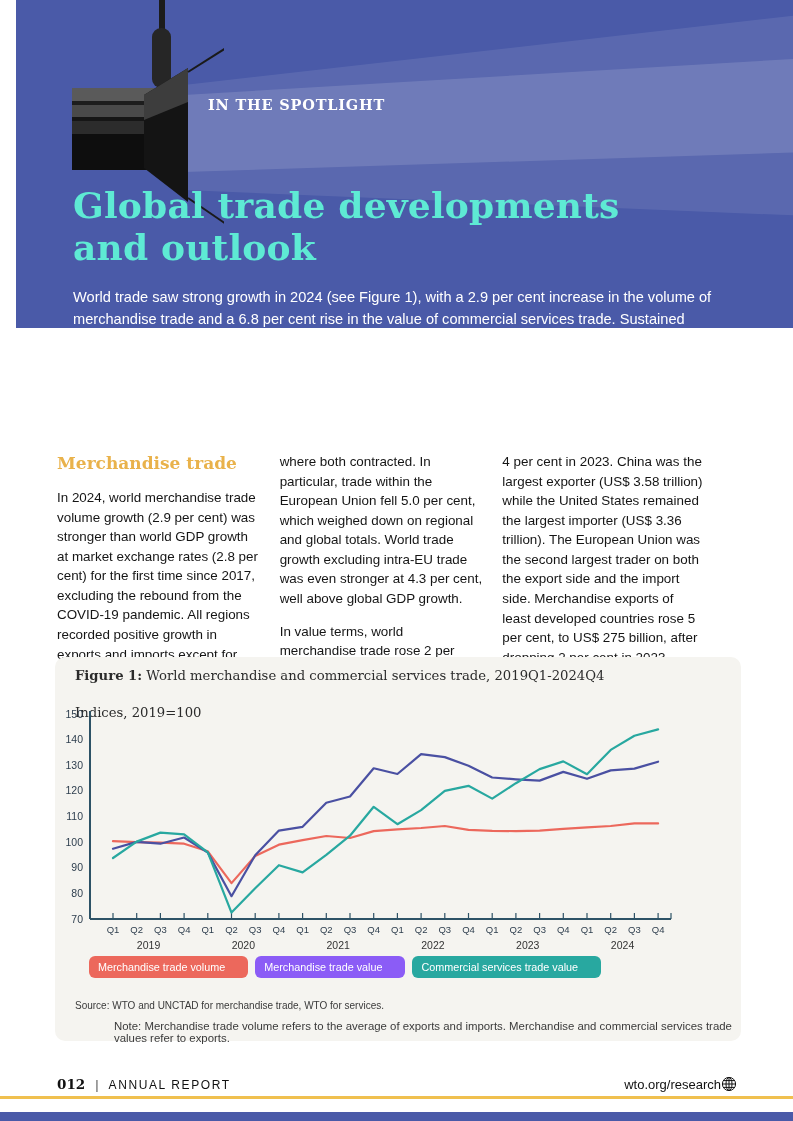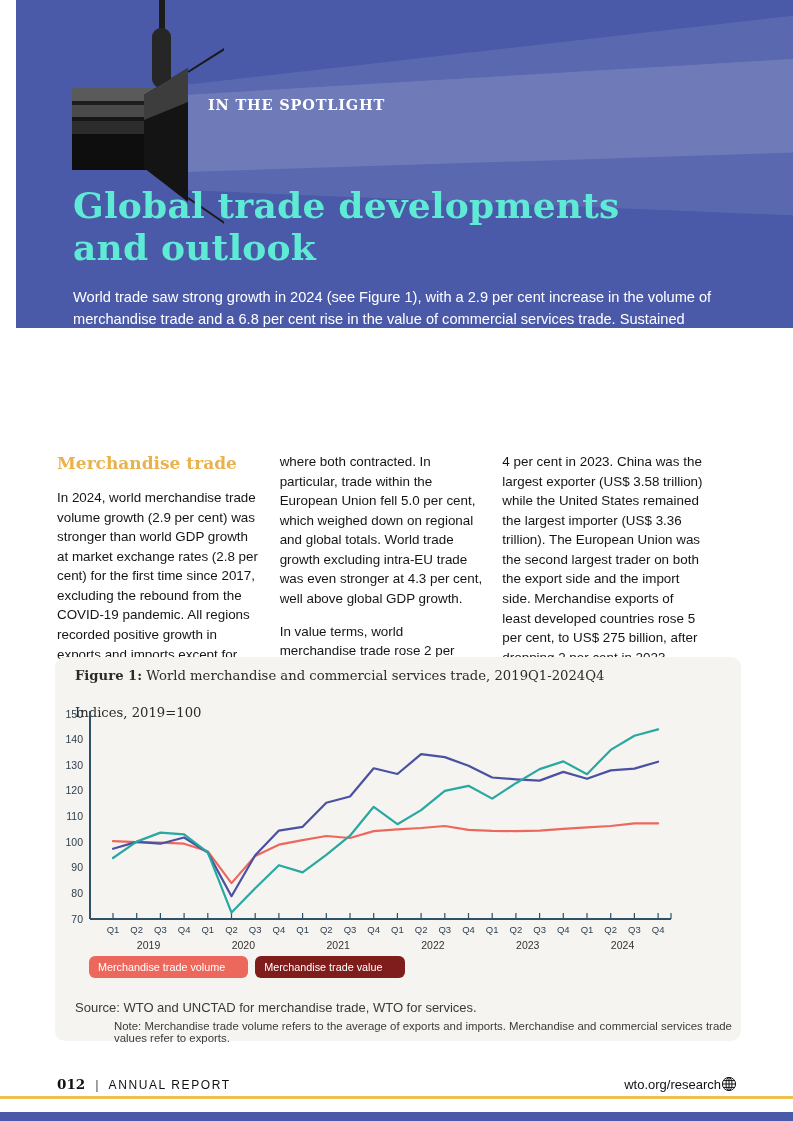--- a/index.html
+++ b/index.html
@@ -33,21 +33,21 @@
   .fig-head .fig-label { font-weight:bold; }
   .fig-sub { position:absolute; left:20px; top:48px; font-family:"DejaVu Serif", serif;
           font-size:13.2px; color:#2b2b2b; }
   .chart-svg { position:absolute; left:6px; top:46px; }
   .ylab, .qlab { font-family:"Liberation Sans", sans-serif; fill:#2e3e4e; }
   .ylab { font-size:10.5px; }
   .qlab { font-size:9.5px; }
   .yrlab { font-family:"Liberation Sans", sans-serif; font-size:10.5px; fill:#333; }
   .legend { position:absolute; left:34px; top:299px; display:flex; gap:7px; }
   .chip { display:inline-block; color:#ffffff; font-size:10.8px; padding:5px 23px 5px 9px; border-radius:6px; }
-  .src  { position:absolute; left:20px; top:343px; font-size:13px; color:#3a3a3a; }
+  .src  { position:absolute; left:20px; top:343px; font-size:10px; color:#3a3a3a; }
   .note { position:absolute; left:20px; top:363px; font-size:11.4px; color:#3a3a3a;margin-left:39px; }
 
   
   .footer-left { position:absolute; left:57px; top:1076px; display:flex; align-items:flex-end; gap:10px; }
   .page-num { font-size:13.5px; font-weight:bold; color:#111; font-family:"DejaVu Serif", serif; }
   .sep { color:#555; font-size:13px; }
   .report-label { font-size:12px; letter-spacing:1.6px; color:#111; }
   .footer-right { position:absolute; right:56px; top:1076px; display:flex; align-items:center; gap:0; }
   .website { font-size:13px; color:#111; text-decoration:none; }
   .rule { position:absolute; left:0; top:1096px; width:793px; height:2.5px; background:#f0c04f; }
@@ -172,21 +172,22 @@
         <text x="277.15" y="246" text-anchor="middle" class="yrlab">2021</text>
         <text x="371.95" y="246" text-anchor="middle" class="yrlab">2022</text>
         <text x="466.75" y="246" text-anchor="middle" class="yrlab">2023</text>
         <text x="561.55" y="246" text-anchor="middle" class="yrlab">2024</text>
         <polyline points="52.0,138.1 75.7,139.1 99.4,139.6 123.1,140.7 146.8,148.3 170.5,180.1 194.2,153.0 217.9,141.7 241.6,137.1 265.3,133.0 289.0,135.0 312.7,128.1 336.4,126.3 360.1,125.0 383.8,123.0 407.5,126.8 431.2,127.8 454.9,128.1 478.6,127.6 502.3,125.8 526.0,124.3 549.7,123.0 573.4,120.4 597.1,120.4" fill="none" stroke="#ec685c" stroke-width="2.2" stroke-linejoin="round" stroke-linecap="round"></polyline>
         <polyline points="52.0,145.8 75.7,138.9 99.4,140.7 123.1,134.5 146.8,149.6 170.5,193.2 194.2,152.2 217.9,127.6 241.6,123.8 265.3,99.7 289.0,93.5 312.7,65.3 336.4,71.0 360.1,51.2 383.8,54.1 407.5,62.8 431.2,74.5 454.9,76.3 478.6,77.6 502.3,68.9 526.0,75.8 549.7,67.4 573.4,65.6 597.1,58.7" fill="none" stroke="#4a50a2" stroke-width="2.2" stroke-linejoin="round" stroke-linecap="round"></polyline>
         <polyline points="52.0,155.0 75.7,138.6 99.4,129.6 123.1,131.4 146.8,149.4 170.5,209.6 194.2,185.3 217.9,162.2 241.6,169.4 265.3,151.9 289.0,132.7 312.7,103.8 336.4,121.2 360.1,107.1 383.8,87.9 407.5,82.8 431.2,95.6 454.9,80.2 478.6,66.1 502.3,58.4 526.0,71.2 549.7,46.9 573.4,32.8 597.1,26.4" fill="none" stroke="#28a8a0" stroke-width="2.2" stroke-linejoin="round" stroke-linecap="round"></polyline>
       </svg>
     <div class="legend">
         <span class="chip" style="background: rgb(236, 104, 92);">Merchandise trade volume</span>
-        <span class="chip" style="background: #7f1d1d;">Merchandise trade value</span>
+        <span class="chip" style="background: #8b5cf6;">Merchandise trade value</span>
+        <span class="chip" style="background: rgb(40, 168, 160);">Commercial services trade value</span>
       </div>
     <div class="src">Source: WTO and UNCTAD for merchandise trade, WTO for services.</div>
     <div class="note">Note: Merchandise trade volume refers to the average of exports and imports. Merchandise and commercial services trade values refer to exports.</div>
   </div>
 
   <div class="footer-left">
     <span class="page-num">012</span>
     <span class="sep">|</span>
     <span class="report-label">ANNUAL REPORT</span>
   </div>

